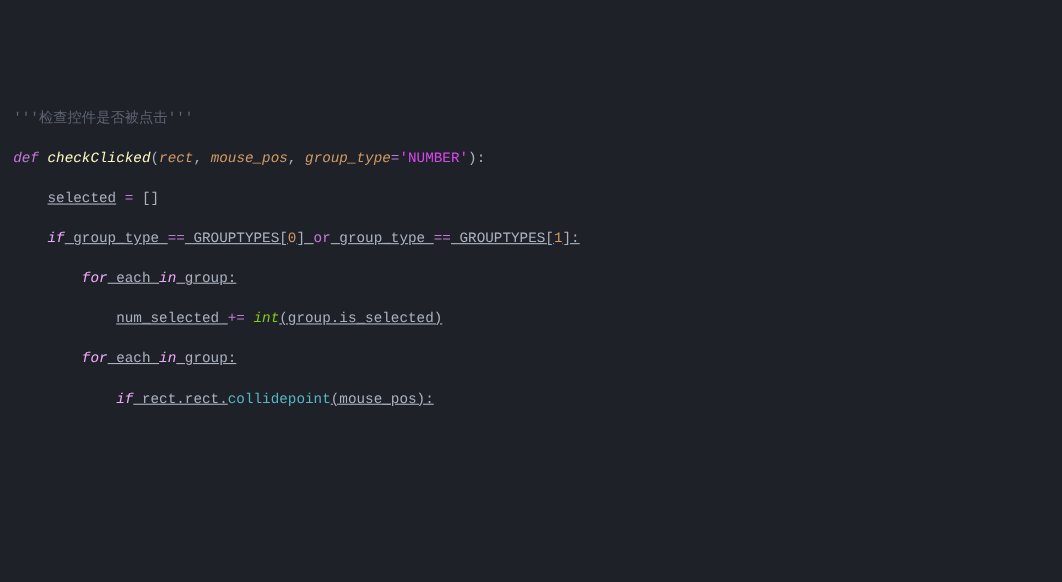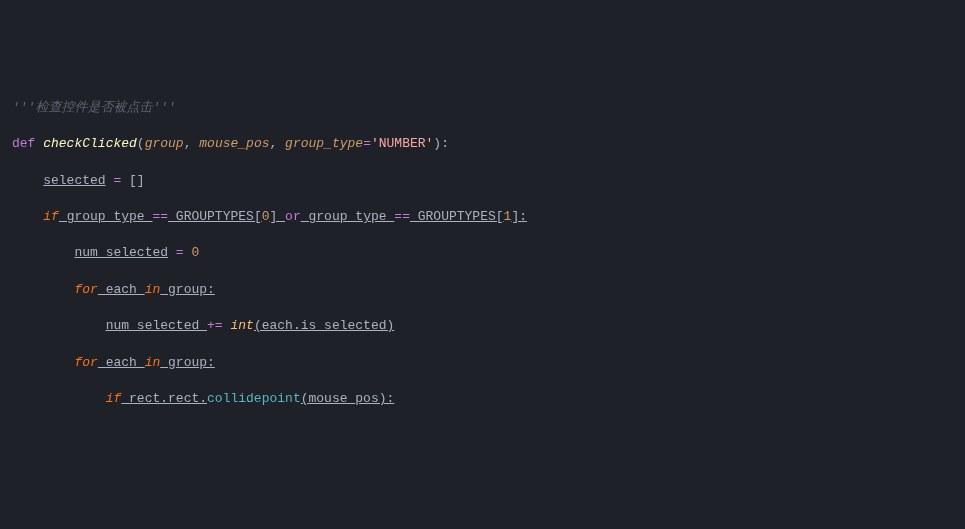--- a/index.html
+++ b/index.html
@@ -9,46 +9,45 @@
     font-size: 13px;
     line-height: 1.4;
     color: #abb2bf;
     padding: 8px 12px;
     width: 965px;
     height: 529px;
     overflow: hidden;
     white-space: pre;
   }
   .line { display: block; }
-  .kw { color: #f97316; font-style: italic; }
-  .def { color: #c678dd; }
+  .kw { color: #f0abfc; font-style: italic; }
+  .def { color: #c678dd; font-style: italic; }
   .fn { color: #fef9c3; font-style: italic; }
   .param { color: #d19a66; font-style: italic; }
-  .str { color: #fca5a5; }
+  .str { color: #d946ef; }
   .num { color: #d19a66; }
   .op { color: #c678dd; }
-  .comment { color: #5c6370; font-style: italic; }
-  .builtin { color: #fdba74; font-style: italic; }
+  .comment { color: #5c6370; }
+  .builtin { color: #84cc16; font-style: italic; }
   .attr { color: #56b6c2; }
   .var { color: #abb2bf; text-decoration: underline; }
   .punct { color: #abb2bf; }
 </style>
 </head>
 <body>
 
 
 
 <div>
 <span class="line"><span class="comment">'''检查控件是否被点击'''</span></span>
-<span class="line"><span class="def">def</span> <span class="fn">checkClicked</span><span class="punct">(</span><span class="param">group</span><span class="punct">, </span><span class="param">mouse_pos</span><span class="punct">, </span><span class="param">group_type</span><span class="op">=</span><span class="str">'NUMBER'</span><span class="punct">):</span></span>
+<span class="line"><span class="def">def</span> <span class="fn">checkClicked</span><span class="punct">(</span><span class="param">rect</span><span class="punct">, </span><span class="param">mouse_pos</span><span class="punct">, </span><span class="param">group_type</span><span class="op">=</span><span class="str">'NUMBER'</span><span class="punct">):</span></span>
 <span class="line">    <span class="var">selected</span><span class="op"> = </span><span class="punct">[]</span></span>
 <span class="line">    <span class="kw">if</span><span class="var"> group_type </span><span class="op">==</span><span class="var"> GROUPTYPES[</span><span class="num">0</span><span class="var">] </span><span class="op">or</span><span class="var"> group_type </span><span class="op">==</span><span class="var"> GROUPTYPES[</span><span class="num">1</span><span class="var">]:</span></span>
-<span class="line">        <span class="var">num_selected</span><span class="op"> = </span><span class="num">0</span></span>
 <span class="line">        <span class="kw">for</span><span class="var"> each </span><span class="kw">in</span><span class="var"> group:</span></span>
-<span class="line">            <span class="var">num_selected </span><span class="op">+=</span><span> </span><span class="builtin">int</span><span class="var">(each.is_selected)</span></span>
+<span class="line">            <span class="var">num_selected </span><span class="op">+=</span><span> </span><span class="builtin">int</span><span class="var">(group.is_selected)</span></span>
 <span class="line">        <span class="kw">for</span><span class="var"> each </span><span class="kw">in</span><span class="var"> group:</span></span>
 <span class="line">            <span class="kw">if</span><span class="var"> rect.rect.</span><span class="attr">collidepoint</span><span class="var">(mouse_pos):</span></span>
 
 
 
 
 
 
 
 

